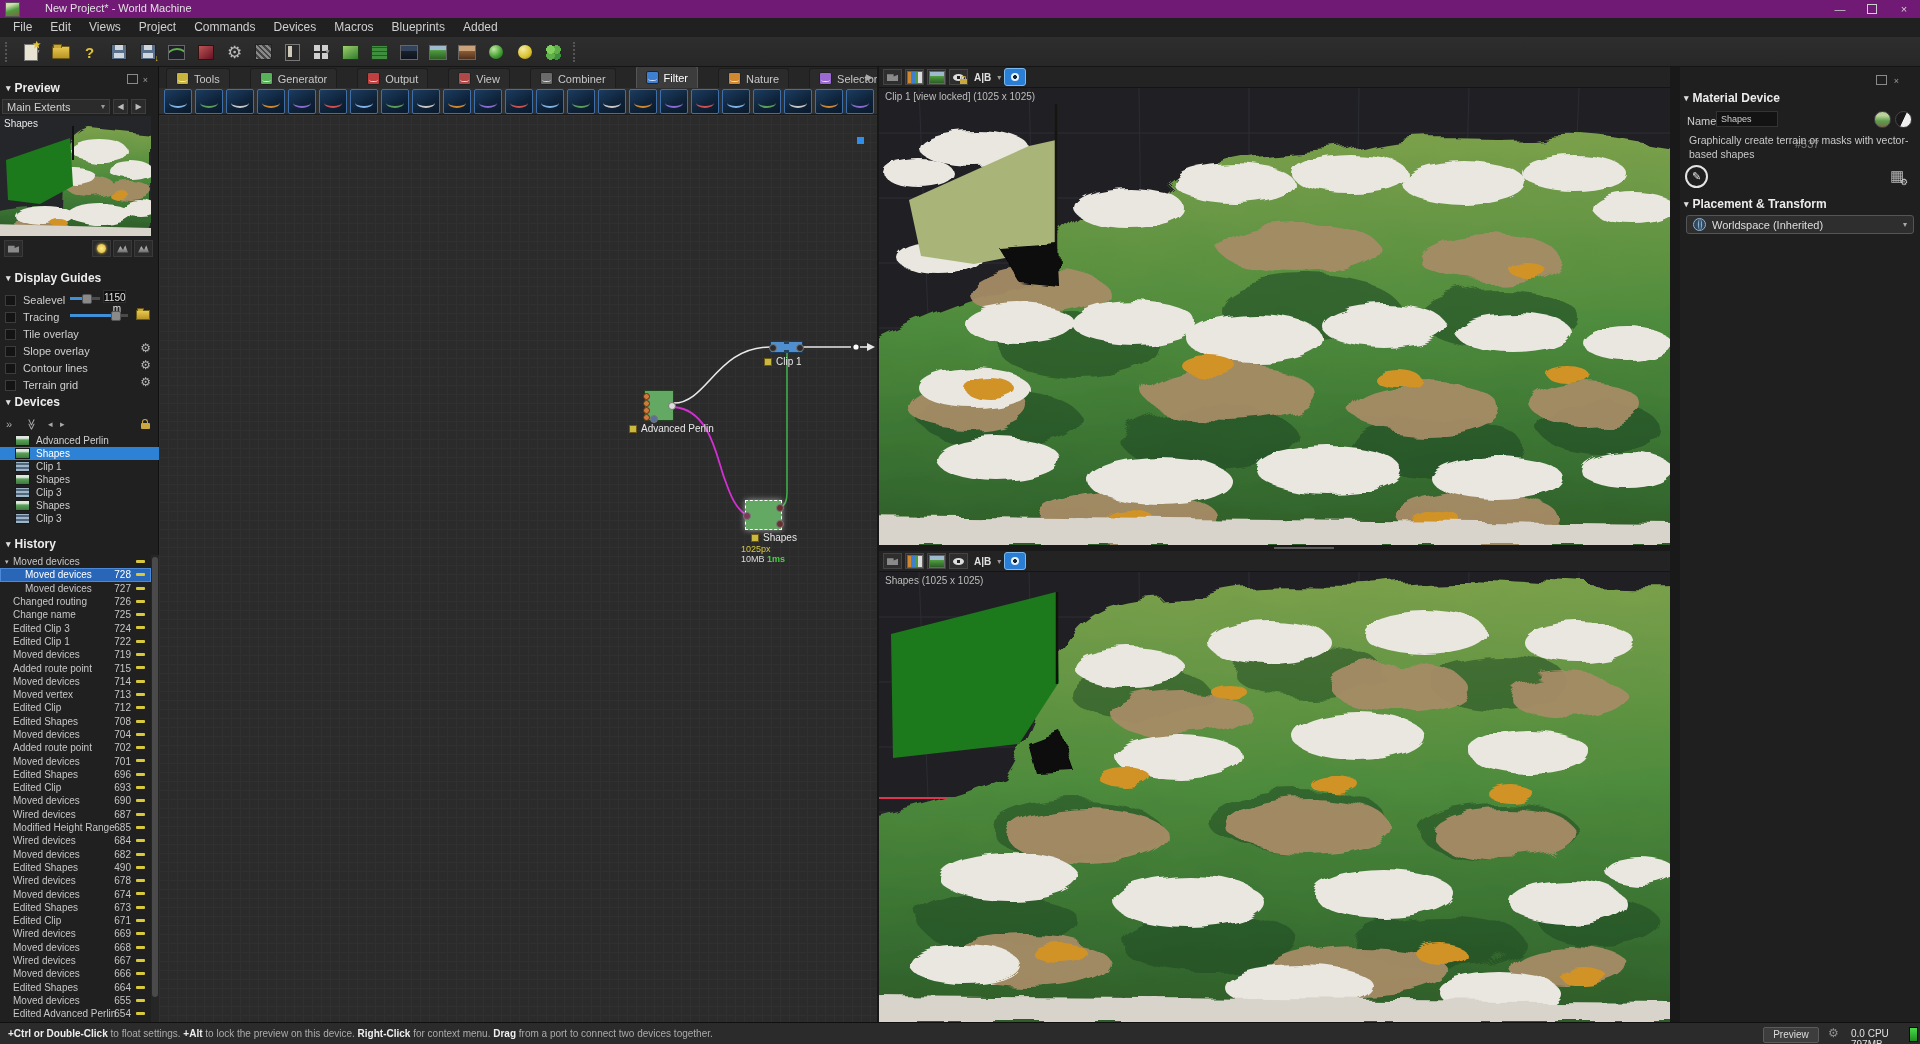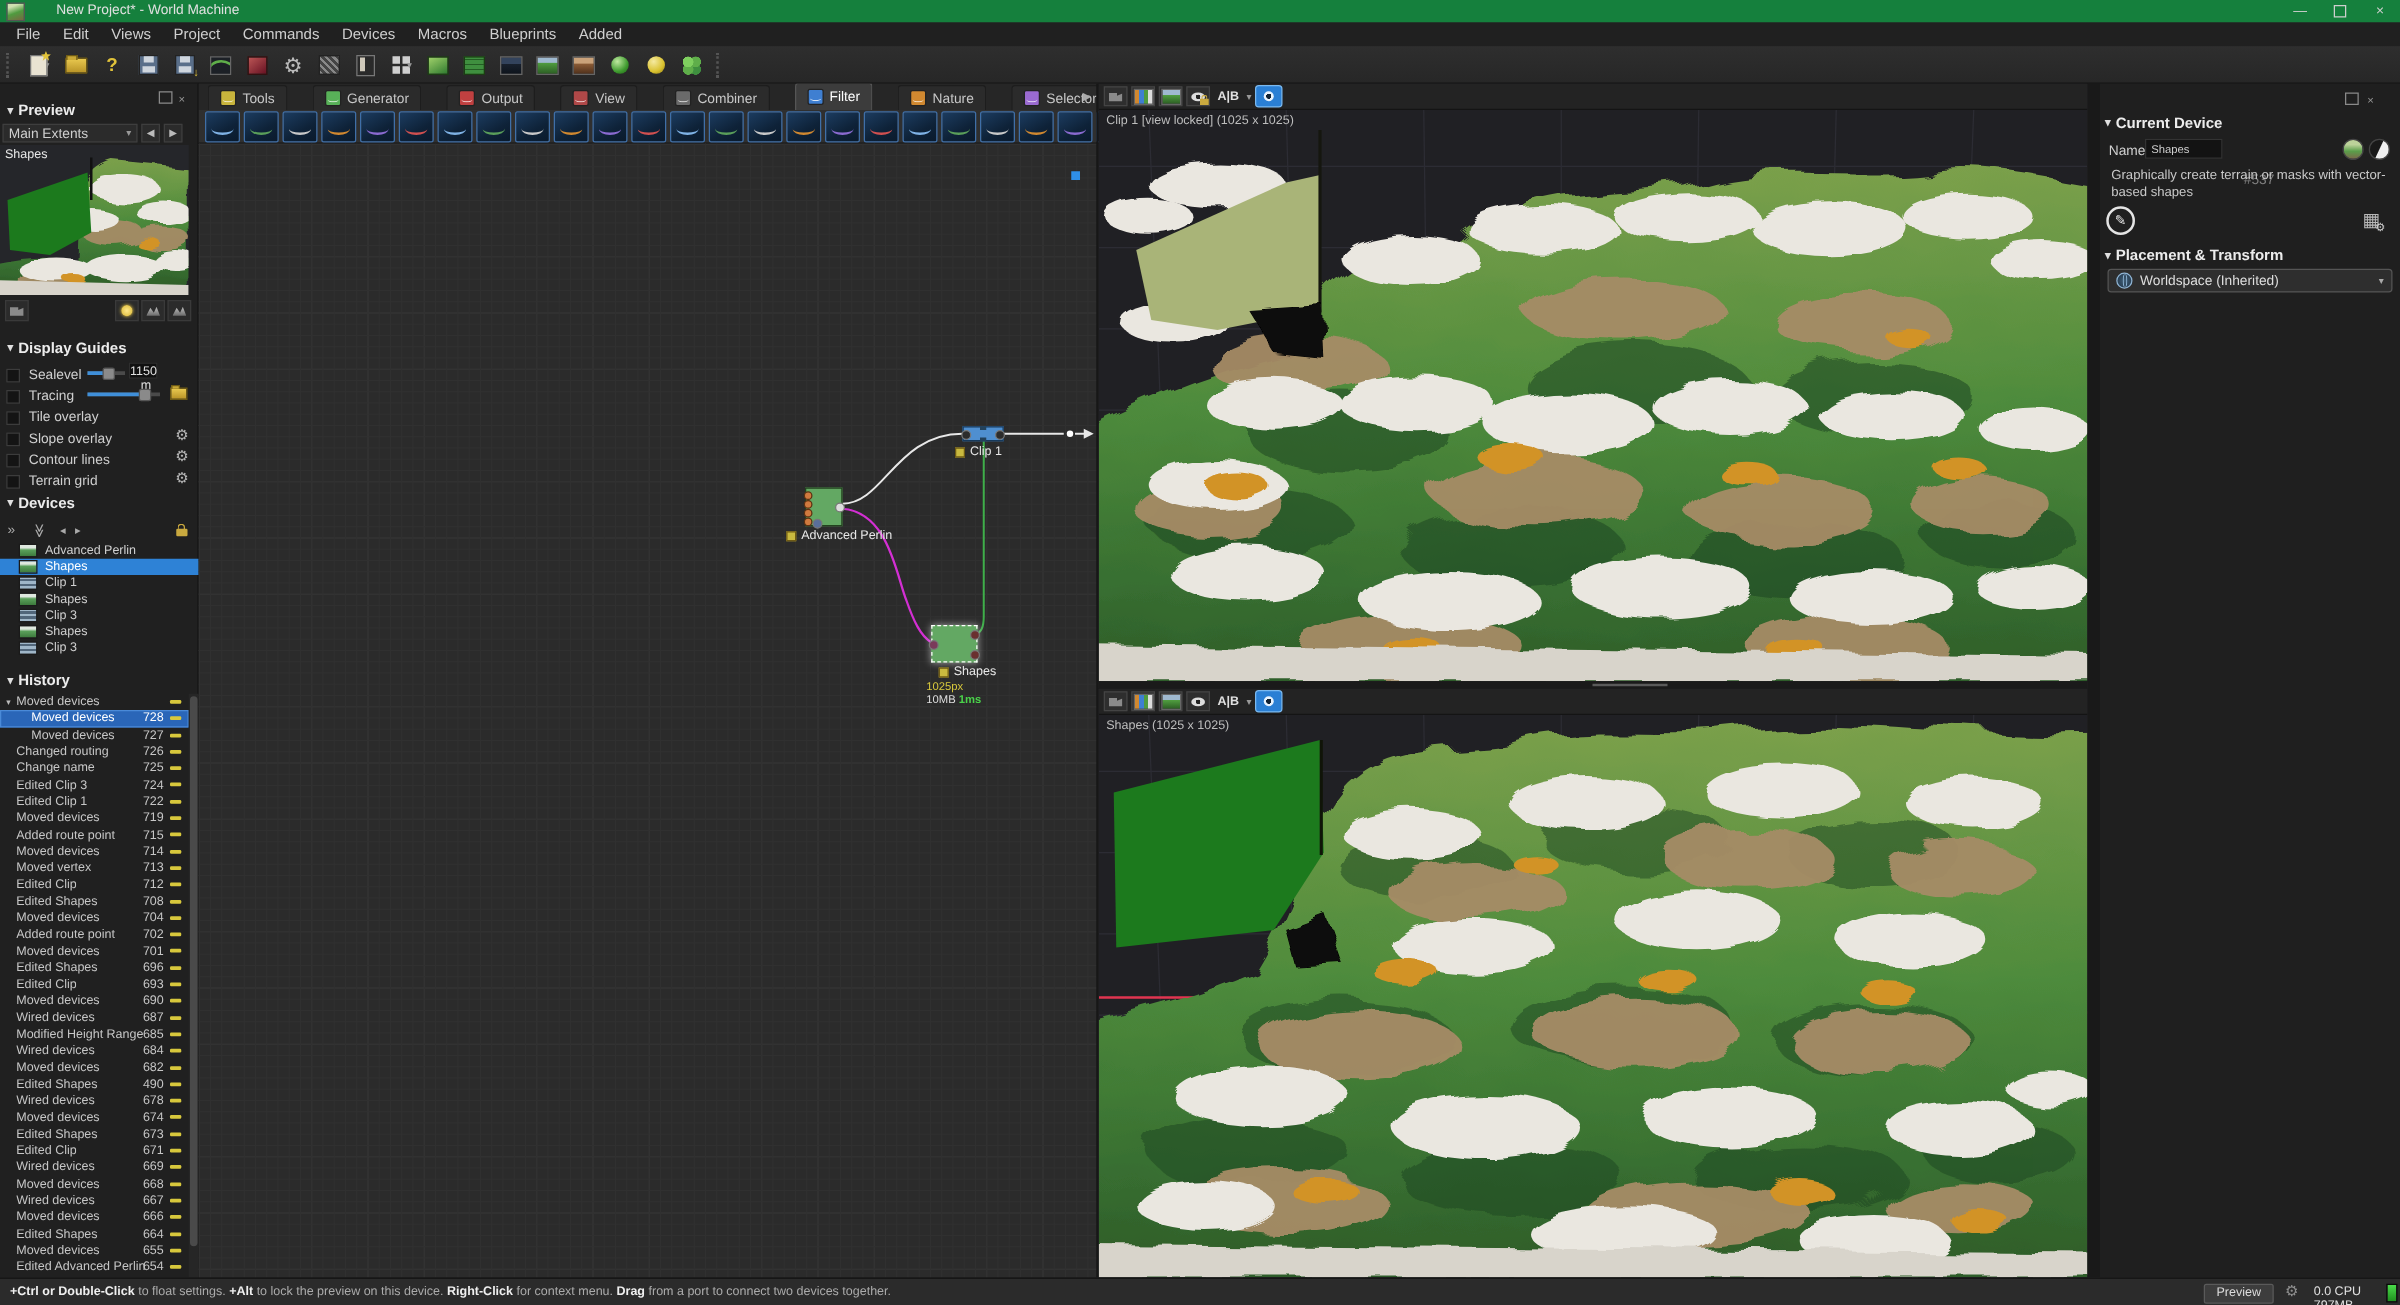--- a/index.html
+++ b/index.html
@@ -1,19 +1,19 @@
 <!DOCTYPE html>
 <html><head>
 <meta charset="utf-8">
 <style>
   html,body{margin:0;padding:0;background:#111;}
   .app{position:relative;width:1920px;height:1044px;background:#262626;font-family:"Liberation Sans",sans-serif;overflow:hidden;color:#ccc;-webkit-font-smoothing:antialiased;}
   .abs{position:absolute;}
   
-  .titlebar{position:absolute;left:0;top:0;width:1920px;height:18px;background:#15803d;display:flex;align-items:center;}
+  .titlebar{position:absolute;left:0;top:0;width:1920px;height:18px;background:#701a75;display:flex;align-items:center;}
   .app-icon{position:absolute;left:5px;top:2px;width:13px;height:13px;border:1px solid #555;background:linear-gradient(160deg,#cfe0b0 20%,#4f9b3f 55%,#7a6742);}
   .win-title{position:absolute;left:45px;top:2px;font-size:11px;color:#e0e0e0;}
   .win-btns{position:absolute;right:0;top:0;height:18px;display:flex;}
   .win-btn{width:32px;height:18px;display:flex;align-items:center;justify-content:center;color:#cfcfcf;font-size:11px;}
   .max-box{width:8px;height:8px;border:1px solid #cfcfcf;}
   
   .menubar{position:absolute;left:0;top:18px;width:1920px;height:19px;background:#202020;display:flex;align-items:center;padding-left:4px;box-sizing:border-box;}
   .menu-item{padding:0 9px;font-size:12px;color:#cfcfcf;line-height:19px;}
   
   .toolbar{position:absolute;left:0;top:37px;width:1920px;height:30px;background:linear-gradient(#2e2e2e,#272727);border-bottom:1px solid #151515;box-sizing:border-box;}
@@ -976,21 +976,21 @@
     </svg>
   </div>
 
   <div class="divider-v" style="left:1670px;width:10px;background:#191919;"></div>
 
   <div class="right-panel">
     <span class="abs" style="left:196px;top:4px;"><span class="mini-ic"></span></span>
     <span class="abs" style="left:211px;top:3px;"><span class="mini-x">×</span></span>
     <div class="rp-head" style="top:24px;">
         <span class="tri">▾</span>
-        <span>Current Device</span>
+        <span>Material Device</span>
       </div>
     <div class="name-lbl">Name</div>
     <input class="name-input" value="Shapes" style="">
     <div class="dev-id">#537</div>
     <div class="cd-thumb"></div>
     <div class="cd-half"></div>
     <div class="cd-desc">Graphically create terrain or masks with vector-based shapes</div>
     <div class="pen-circle">
         <span>✎</span>
       </div>

